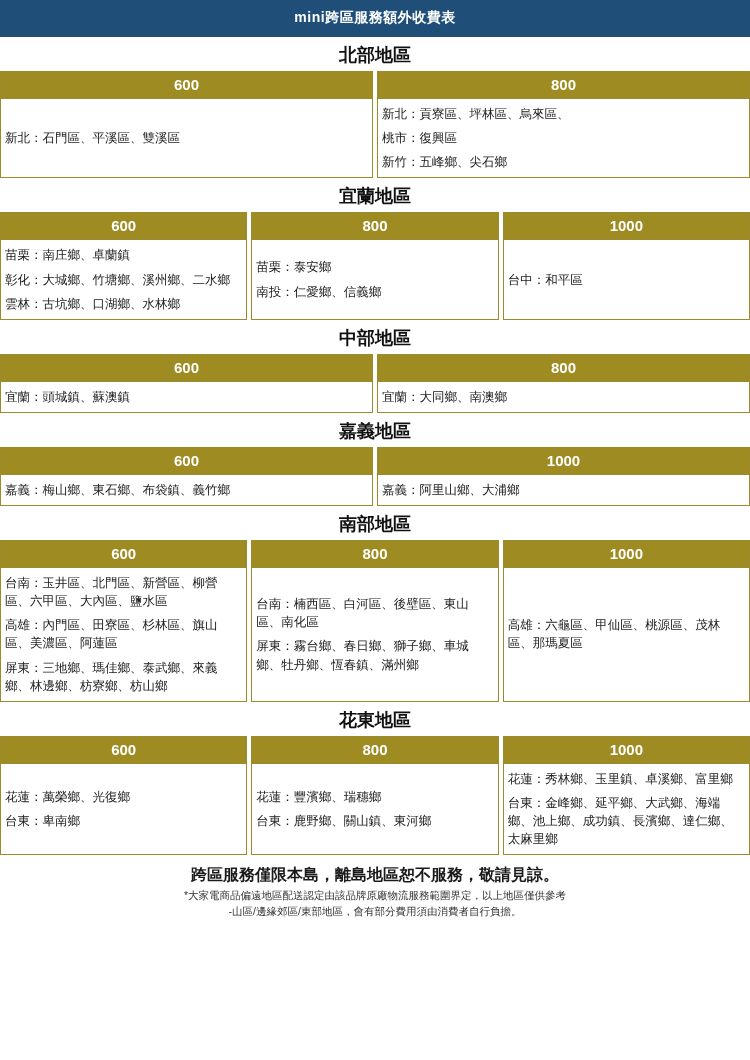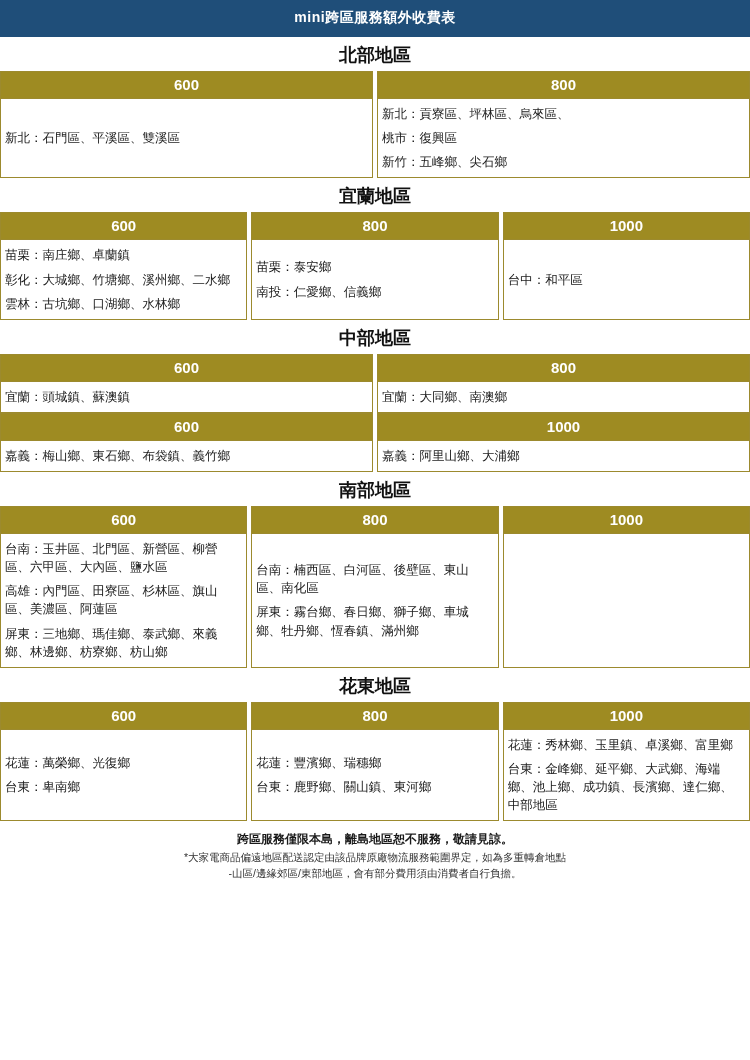--- a/index.html
+++ b/index.html
@@ -61,21 +61,21 @@
     justify-content:center;
     padding:6px 4px;
     font-size:12.5px;
     line-height:1.45;
     gap:6px;
   }
   .cell-body div { white-space:normal; }
 
   .footer-note {
     text-align:center;
-    font-size:12px;
+    font-size:16px;
     font-weight:bold;
     padding:10px 0 2px;
   }
   .fineprint {
     text-align:center;
     font-size:10.5px;
     color:#333;
     line-height:1.5;
     padding:0 10px 6px;
   }
@@ -137,20 +137,21 @@
             <div>宜蘭：頭城鎮、蘇澳鎮</div>
           </div>
         </div>
         <div class="col" style="flex: 1 1 0px;">
           <div class="price">800</div>
           <div class="cell-body">
             <div>宜蘭：大同鄉、南澳鄉</div>
           </div>
         </div>
       </div>
+      <div class="region-title">嘉義地區</div>
       <div class="row">
         <div class="col" style="flex: 1 1 0px;">
           <div class="price">600</div>
           <div class="cell-body">
             <div>嘉義：梅山鄉、東石鄉、布袋鎮、義竹鄉</div>
           </div>
         </div>
         <div class="col" style="flex: 1 1 0px;">
           <div class="price">1000</div>
           <div class="cell-body">
@@ -170,20 +171,23 @@
         </div>
         <div class="col" style="flex: 1 1 0px;">
           <div class="price">800</div>
           <div class="cell-body">
             <div>台南：楠西區、白河區、後壁區、東山區、南化區</div>
             <div>屏東：霧台鄉、春日鄉、獅子鄉、車城鄉、牡丹鄉、恆春鎮、滿州鄉</div>
           </div>
         </div>
         <div class="col" style="flex: 1 1 0px;">
           <div class="price">1000</div>
+          <div class="cell-body">
+            <div>高雄：六龜區、甲仙區、桃源區、茂林區、那瑪夏區</div>
+          </div>
         </div>
       </div>
       <div class="region-title">花東地區</div>
       <div class="row">
         <div class="col" style="flex: 1 1 0px;">
           <div class="price">600</div>
           <div class="cell-body">
             <div>花蓮：萬榮鄉、光復鄉</div>
             <div>台東：卑南鄉</div>
           </div>
@@ -192,25 +196,25 @@
           <div class="price">800</div>
           <div class="cell-body">
             <div>花蓮：豐濱鄉、瑞穗鄉</div>
             <div>台東：鹿野鄉、關山鎮、東河鄉</div>
           </div>
         </div>
         <div class="col" style="flex: 1 1 0px;">
           <div class="price">1000</div>
           <div class="cell-body">
             <div>花蓮：秀林鄉、玉里鎮、卓溪鄉、富里鄉</div>
-            <div>台東：金峰鄉、延平鄉、大武鄉、海端鄉、池上鄉、成功鎮、長濱鄉、達仁鄉、中部地區</div>
+            <div>台東：金峰鄉、延平鄉、大武鄉、海端鄉、池上鄉、成功鎮、長濱鄉、達仁鄉、太麻里鄉</div>
           </div>
         </div>
       </div>
     </div>
 
   <div class="footer-note">跨區服務僅限本島，離島地區恕不服務，敬請見諒。</div>
   <div class="fineprint">
-    <div>*大家電商品偏遠地區配送認定由該品牌原廠物流服務範圍界定，如為多重轉倉地點</div>
+    <div>*大家電商品偏遠地區配送認定由該品牌原廠物流服務範圍界定，以上地區僅供參考</div>
     <div>-山區/邊緣郊區/東部地區，會有部分費用須由消費者自行負擔。</div>
   </div>
 
 </div>
 
 </body></html>

